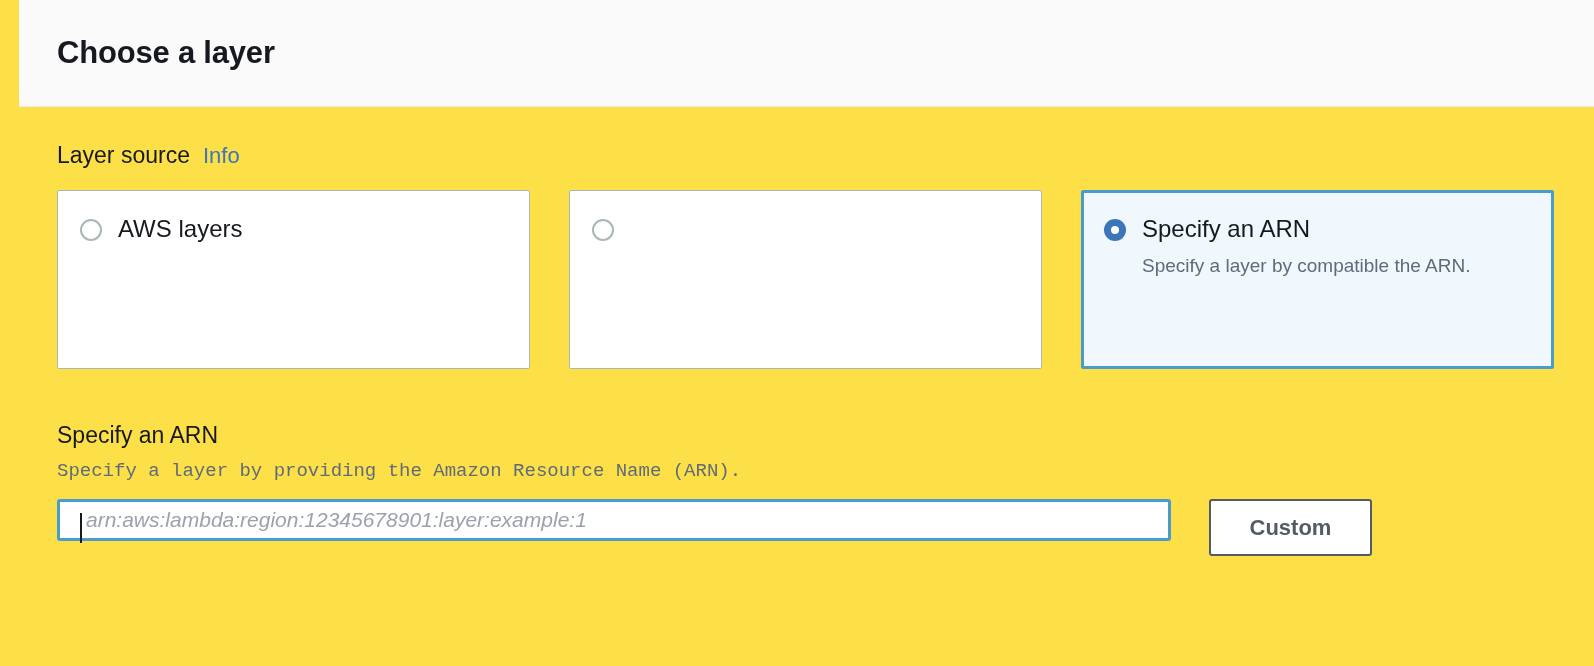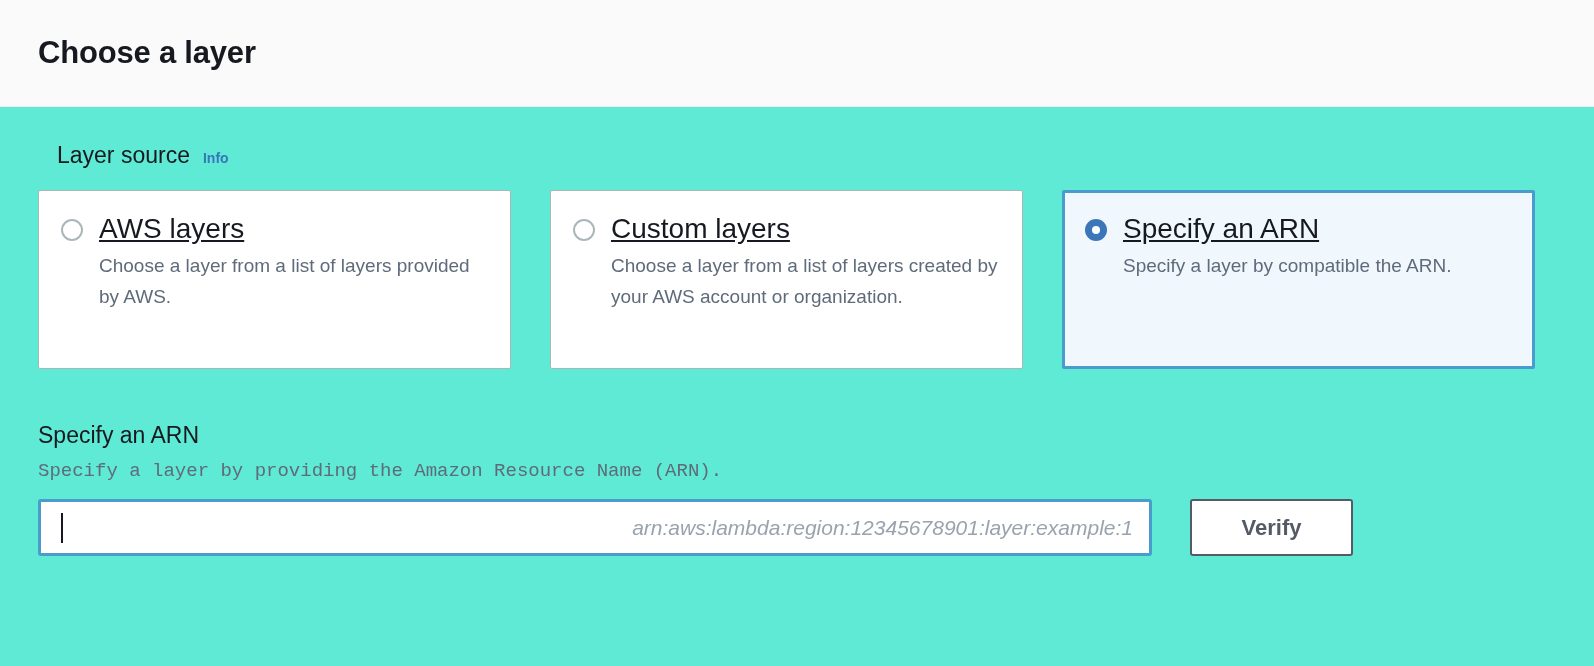--- a/index.html
+++ b/index.html
@@ -9,22 +9,23 @@
     height: 666px;
     background: #ffffff;
     font-family: "Liberation Sans", sans-serif;
     -webkit-font-smoothing: antialiased;
   }
 
   .page {
     position: relative;
     width: 1594px;
     height: 666px;
-    background: #5eead4;
+    background: #fde047;
     overflow: hidden;
+    padding-left: 19px;
   }
 
   
   .modal-header {
     height: 107px;
     background: #fafafa;
     border-bottom: 1px solid #e9ebed;
     display: flex;
     align-items: center;
     padding-left: 38px;
@@ -38,30 +39,29 @@
 
   
   .modal-body {
     padding: 35px 38px 0 38px;
   }
 
   .section-head-row {
     display: flex;
     align-items: baseline;
     gap: 13px;
-    margin-left: 19px;
   }
   .section-label {
     font-size: 23px;
     font-weight: 400;
     color: #16191f;
   }
   .info-link {
-    font-size: 14px;
-    font-weight: bold;
+    font-size: 22px;
+    font-weight: normal;
     color: #3b76b9;
     text-decoration: none;
     cursor: pointer;
   }
 
   .section-desc {
     margin-top: 9px;
     font-size: 19px;
     line-height: 31px;
     color: #5f6b7a;
@@ -117,25 +117,24 @@
     top: 50%;
     transform: translate(-50%, -50%);
     width: 8px;
     height: 8px;
     border-radius: 50%;
     background: #ffffff;
   }
 
   .radio-texts { flex: 1 1 auto; }
   .radio-label {
-    font-size: 28px;
+    font-size: 24px;
     font-weight: 400;
     color: #16191f;
     line-height: 28px;
-    text-decoration: underline;
   }
   .radio-desc {
     margin-top: 7px;
     font-size: 19px;
     line-height: 31px;
     color: #5f6b7a;
   }
 
   
   .arn-section { margin-top: 53px; }
@@ -159,31 +158,30 @@
     gap: 38px;
   }
 
   .arn-input-wrap {
     position: relative;
     width: 1114px;
     height: 57px;
   }
   .arn-input {
     width: 100%;
-    height: 57px;
+    height: 42px;
     border: 3px solid #4a9ccc;
     border-radius: 3px;
     background: #ffffff;
     font-family: "Liberation Sans", sans-serif;
     font-size: 21px;
     font-style: italic;
     color: #9aa3ad;
     padding: 0 16px 0 26px;
     outline: none;
-    text-align: right;
   }
   .arn-input::placeholder {
     color: #9aa3ad;
     font-style: italic;
     opacity: 1;
   }
   .caret {
     position: absolute;
     left: 23px;
     top: 14px;
@@ -221,30 +219,25 @@
       <a class="info-link">Info</a>
     </div>
 
 
     <div class="radio-cards">
 
       <div class="radio-card">
         <span class="radio-dot"></span>
         <div class="radio-texts">
           <div class="radio-label">AWS layers</div>
-          <div class="radio-desc">Choose a layer from a list of layers provided by AWS.</div>
         </div>
       </div>
 
       <div class="radio-card">
         <span class="radio-dot"></span>
-        <div class="radio-texts">
-          <div class="radio-label">Custom layers</div>
-          <div class="radio-desc">Choose a layer from a list of layers created by your AWS account or organization.</div>
-        </div>
       </div>
 
       <div class="radio-card selected">
         <span class="radio-dot"></span>
         <div class="radio-texts">
           <div class="radio-label">Specify an ARN</div>
           <div class="radio-desc">Specify a layer by compatible the ARN.</div>
         </div>
       </div>
 
@@ -252,18 +245,18 @@
 
     <div class="arn-section">
       <div class="arn-heading">Specify an ARN</div>
       <div class="arn-desc">Specify a layer by providing the Amazon Resource Name (ARN).</div>
 
       <div class="arn-row">
         <div class="arn-input-wrap">
           <input class="arn-input" type="text" placeholder="arn:aws:lambda:region:12345678901:layer:example:1" style="">
           <span class="caret"></span>
         </div>
-        <button class="verify-button">Verify</button>
+        <button class="verify-button">Custom</button>
       </div>
     </div>
 
   </div>
 </div>
 
 </body></html>

